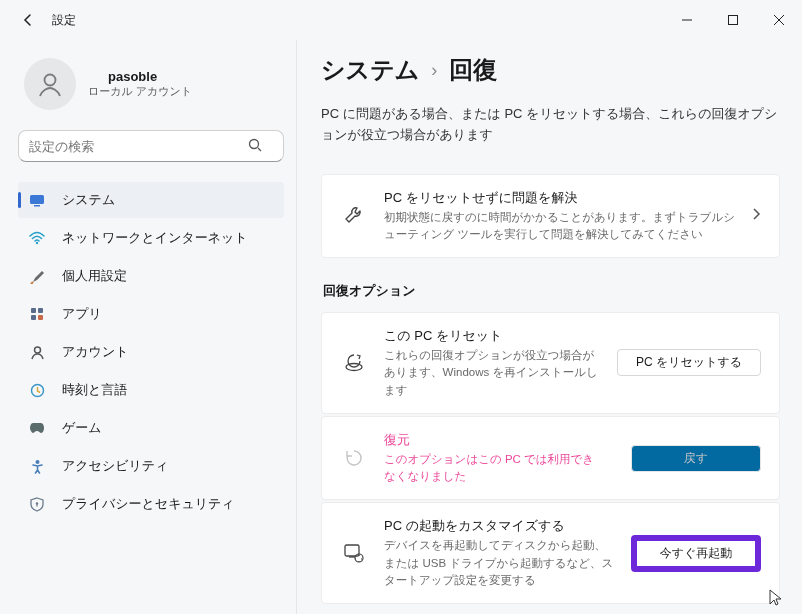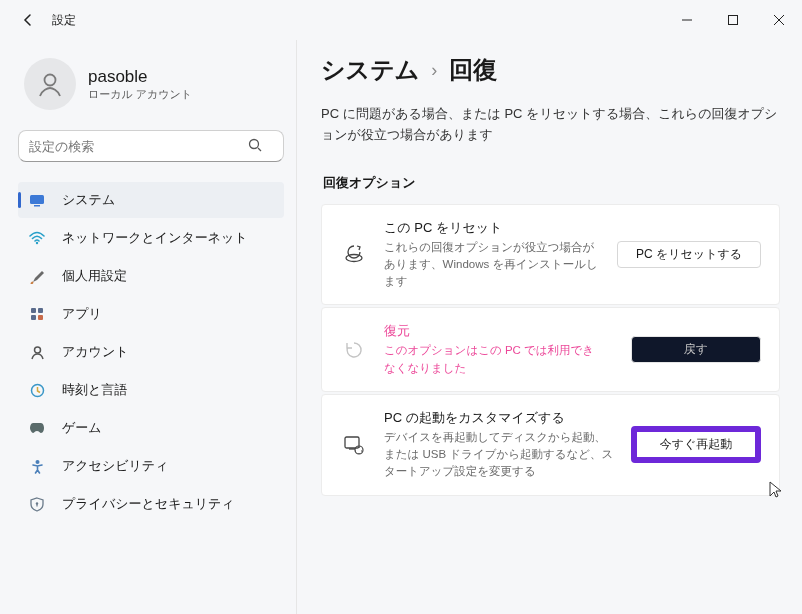--- a/index.html
+++ b/index.html
@@ -48,21 +48,21 @@
   margin-bottom: 20px;
   padding-left: 6px;
 }
 .avatar {
   width: 52px; height: 52px;
   border-radius: 50%;
   background: #e6e7e9;
   display: flex; align-items: center; justify-content: center;
   margin-right: 12px;
 }
-.user-name { font-weight: 400; font-size: 17px; }
+.user-name { font-weight: 700; font-size: 13px; margin-left: 20px; }
 .user-sub { font-size: 11px; color: #5a5a5a; }
 .searchbox {
   position: relative;
   margin-bottom: 20px;
 }
 .searchbox input {
   width: 266px;
   height: 32px;
   border: 1px solid #d0d0d0;
   border-bottom: 1.5px solid #9a9a9a;
@@ -148,21 +148,21 @@
   border-radius: 4px;
   padding: 4px 18px;
   font-size: 12px;
   min-width: 130px;
   text-align: center;
   margin-left: 14px;
 }
 .act-btn.disabled {
   color: #c4c4c4;
   border-color: #e6e6e6;
-  background: #0f172a;
+  background: #0369a1;
   margin-left: 36px;
 }
 .act-btn.highlight {
   border: 6px solid #6d28d9;
 }
 .cursor {
   position: absolute;
   right: 24px;
   bottom: 54px;
 }
@@ -305,20 +305,36 @@
   </div>
 
   <div class="main">
     <div class="breadcrumb">
       <span>システム</span>
       <span class="crumb-sep">›</span>
       <span>回復</span>
     </div>
     <div class="intro">PC に問題がある場合、または PC をリセットする場合、これらの回復オプションが役立つ場合があります</div>
 
+    <div class="card">
+      <div class="card-icon">
+        <svg width="22" height="22" viewBox="0 0 22 22">
+            <path d="M14 3a4 4 0 0 0-5 5L3 14l3 3 6-6a4 4 0 0 0 5-5l-3 3-2-2z" fill="none" stroke="#444" stroke-width="1.4" stroke-linejoin="round"></path>
+          </svg>
+      </div>
+      <div class="card-body">
+        <div class="card-title">PC をリセットせずに問題を解決</div>
+        <div class="card-desc">初期状態に戻すのに時間がかかることがあります。まずトラブルシューティング ツールを実行して問題を解決してみてください</div>
+      </div>
+      <div class="card-chevron">
+        <svg width="10" height="12" viewBox="0 0 10 12">
+            <path d="M3 1l5 5-5 5" stroke="#555" stroke-width="1.5" fill="none"></path>
+          </svg>
+      </div>
+    </div>
 
     <div class="section-label">回復オプション</div>
 
     <div class="card">
       <div class="card-icon">
         <svg width="22" height="22" viewBox="0 0 22 22">
             <ellipse cx="11" cy="15" rx="8" ry="3.5" fill="none" stroke="#444" stroke-width="1.3"></ellipse>
             <path d="M11 3a6 6 0 1 0 6 6M14 3l3 1-1 3" fill="none" stroke="#444" stroke-width="1.3"></path>
           </svg>
       </div>

